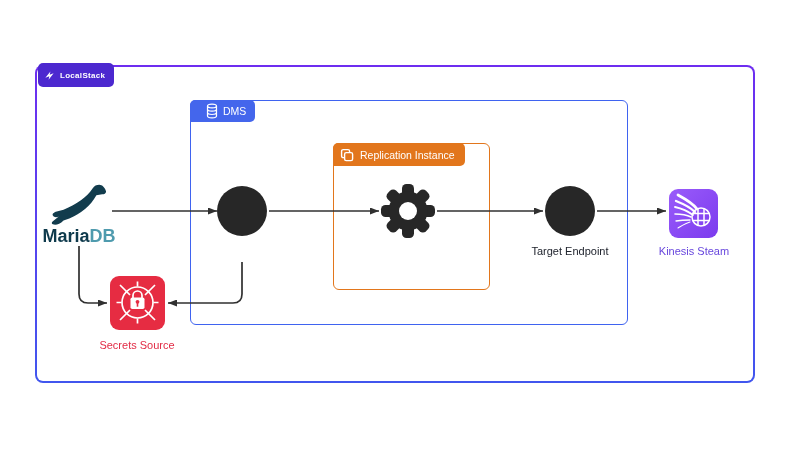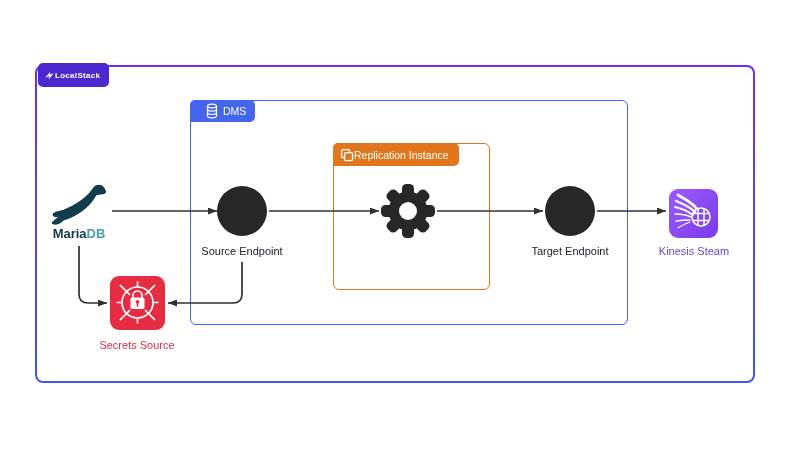--- a/index.html
+++ b/index.html
@@ -7,25 +7,25 @@
   body { font-family:"Liberation Sans", sans-serif; }
   .canvas { position:relative; width:800px; height:450px; background:#ffffff; overflow:hidden; }
 
   
   .outer-box { position:absolute; left:35px; top:65px; width:720px; height:318px;
     background:linear-gradient(180deg,#6e2df0 0%,#4156ee 100%);
     border-radius:8px; padding:2px; }
   .outer-box .inner { width:100%; height:100%; background:#ffffff; border-radius:6px; }
 
   .badge { position:absolute; display:inline-flex; align-items:center; color:#fff; z-index:6; }
-  .ls-badge { left:38px; top:63px; height:24px; padding:0 9px 0 6px; 
+  .ls-badge { left:38px; top:63px; height:24px; padding:0 9px 0 6px; gap:5px;
     background:#4c28cf; border-radius:5px; font-size:8px; font-weight:bold; letter-spacing:.3px;text-align:right; }
   .dms-badge { left:190px; top:100px; height:22px; padding:0 9px 0 16px; gap:5px;
     background:#4466ec; border-radius:5px 5px 5px 0; font-size:10.5px; }
-  .ri-badge { left:333px; top:143px; height:23px; padding:0 10px 0 7px; 
+  .ri-badge { left:333px; top:143px; height:23px; padding:0 10px 0 7px; gap:6px;
     background:#e2761c; border-radius:5px 5px 5px 0; font-size:10.5px; }
 
   .dms-box { position:absolute; left:190px; top:100px; width:438px; height:225px;
     border:1.5px solid #3f63f0; border-radius:6px; z-index:1; }
   .ri-box { position:absolute; left:333px; top:143px; width:157px; height:147px;
     border:1.5px solid #e2761c; border-radius:6px; z-index:1; }
 
   .connectors { position:absolute; left:0; top:0; width:800px; height:450px; z-index:3; }
 
   .node-circle { position:absolute; width:50px; height:50px; border-radius:50%;
@@ -38,21 +38,21 @@
   #kinesis-icon { left:669px; top:189px; }
   #secrets-icon { left:110px; top:276px; }
 
   .node-label { position:absolute; width:130px; text-align:center; font-size:11px;
     color:#20242e; z-index:5; }
   #lbl-source { left:177px; top:245px; }
   #lbl-task   { left:343px; top:245px; }
   #lbl-target { left:505px; top:245px; }
   #lbl-kinesis { left:629px; top:245px; color:#6746dd; }
   #lbl-secrets { left:72px; top:339px; color:#e22b45; }
-  #lbl-mariadb { left:39px; top:226px; width:80px; font-size:13px; font-weight:bold; }
+  #lbl-mariadb { left:39px; top:226px; width:80px; font-size:18px; font-weight:bold; }
   #lbl-mariadb .p1 { color:#0e3a4c; }
   #lbl-mariadb .p2 { color:#4f9bae; }
 </style>
 </head>
 <body>
 
 <div class="canvas">
 
   <div class="outer-box">
     <div class="inner"></div>
@@ -157,18 +157,17 @@
       <path d="M10 9 L20 19 M45 9 L35 19 M10 44 L20 34 M45 44 L35 34"></path>
       <path d="M27.5 5.5 L27.5 10.5 M27.5 42.5 L27.5 47.5 M6.5 26.5 L11.5 26.5 M43.5 26.5 L48.5 26.5"></path>
       <path d="M23 22 L23 19.5 A4.5 4.5 0 0 1 32 19.5 L32 22"></path>
     </g>
     <rect x="20.5" y="21.5" width="14" height="11.5" rx="1.8" fill="#ffffff"></rect>
     <circle cx="27.5" cy="25.8" r="1.9" fill="#e62c42"></circle>
     <rect x="26.7" y="26.5" width="1.6" height="4.2" fill="#e62c42"></rect>
   </svg>
 
   <div id="lbl-mariadb" class="node-label"><span class="p1">Maria</span><span class="p2">DB</span></div>
-  <div id="lbl-source" class="node-label">Source Endpoint</div>
   <div id="lbl-kinesis" class="node-label">Kinesis Steam</div>
   <div id="lbl-target" class="node-label">Target Endpoint</div>
   <div id="lbl-secrets" class="node-label">Secrets Source</div>
 
 </div>
 
 </body></html>

